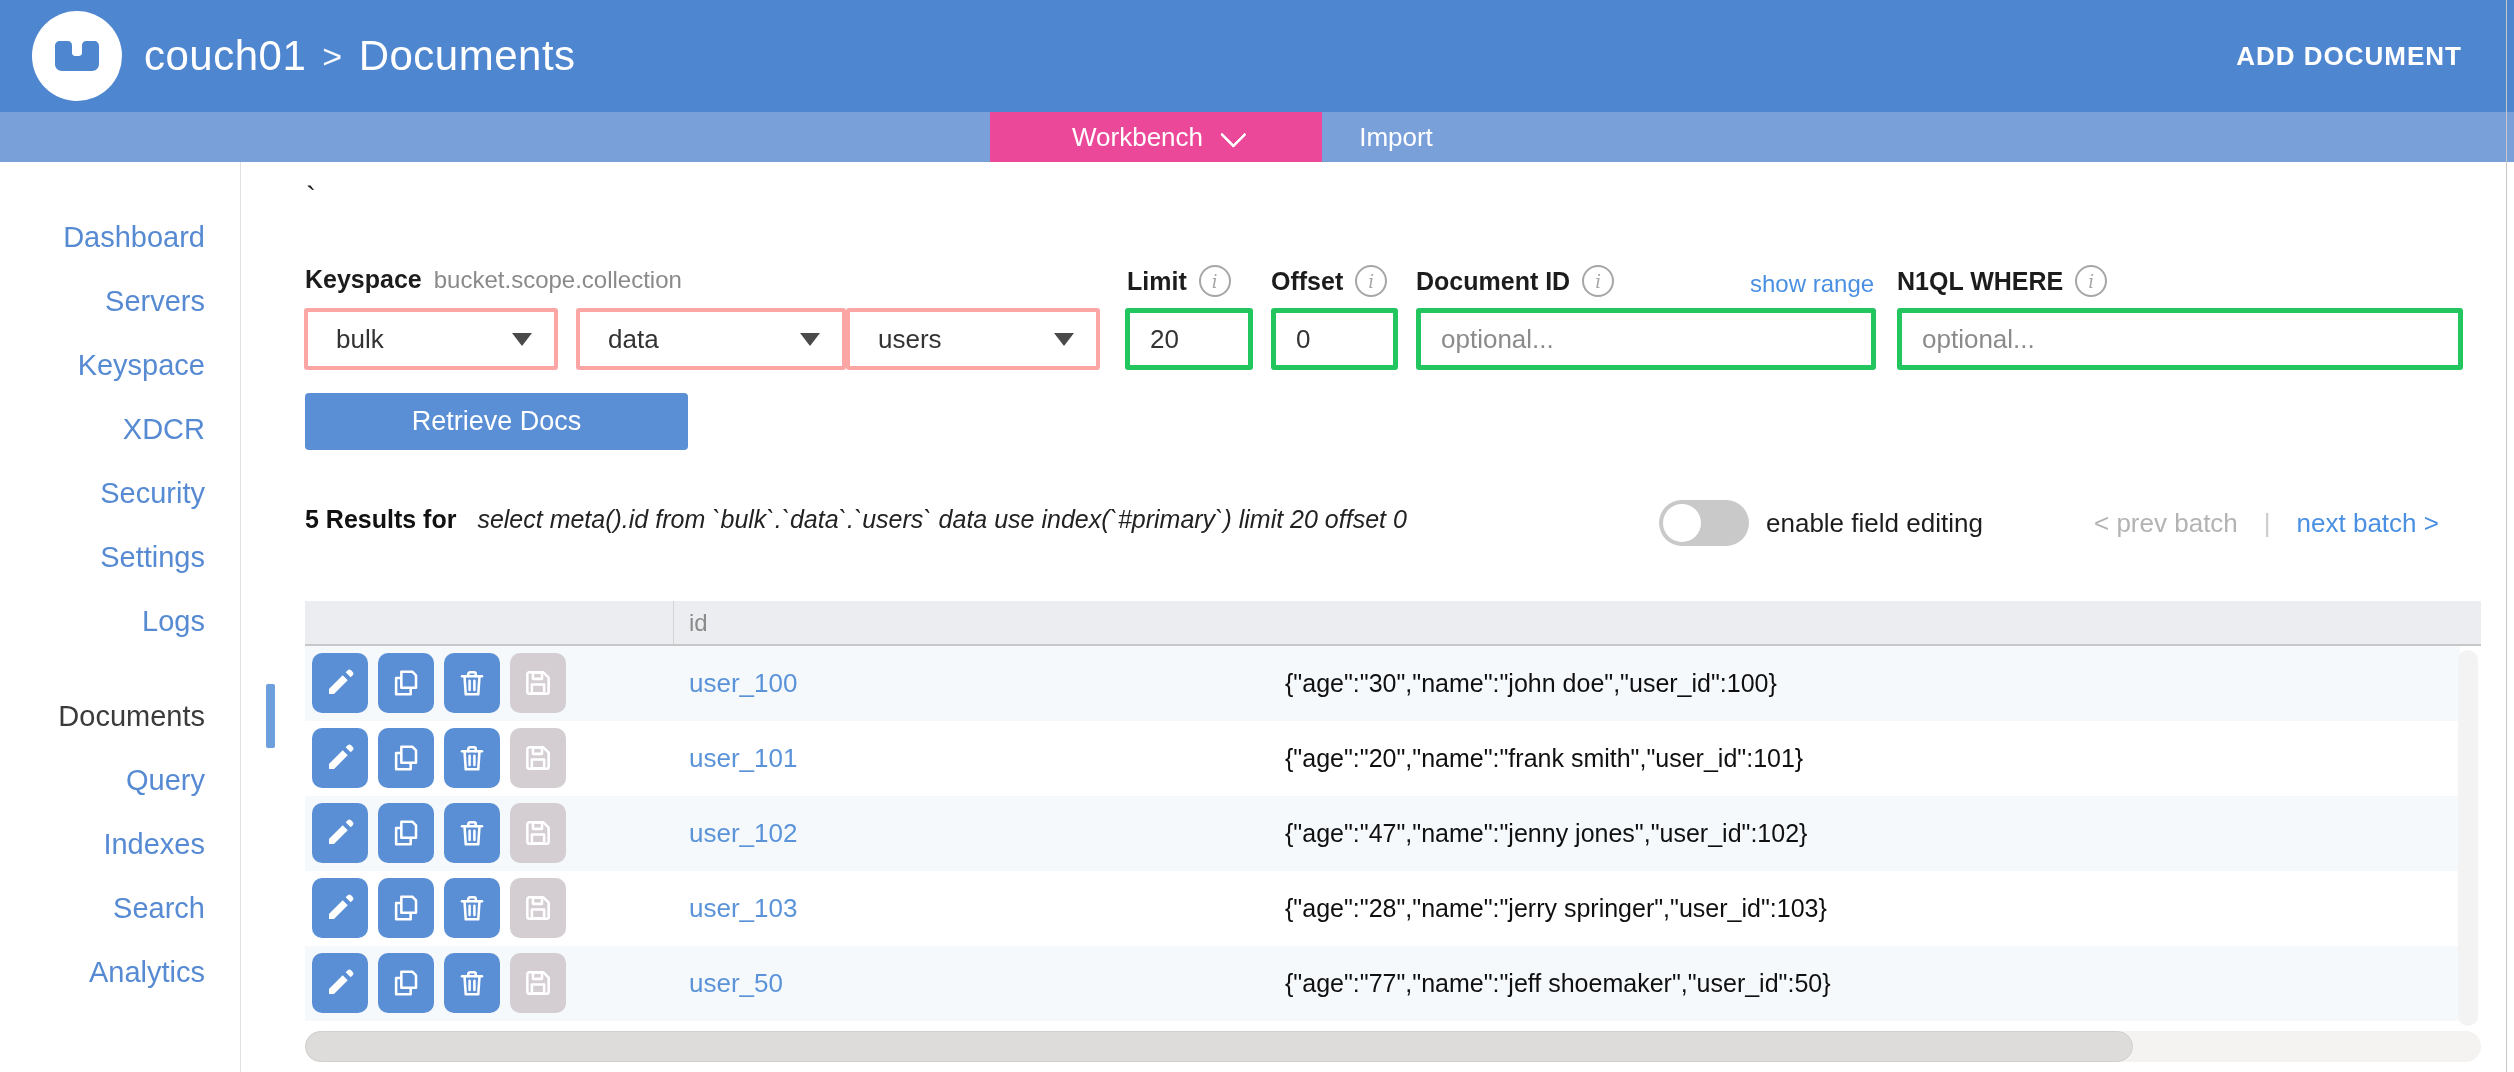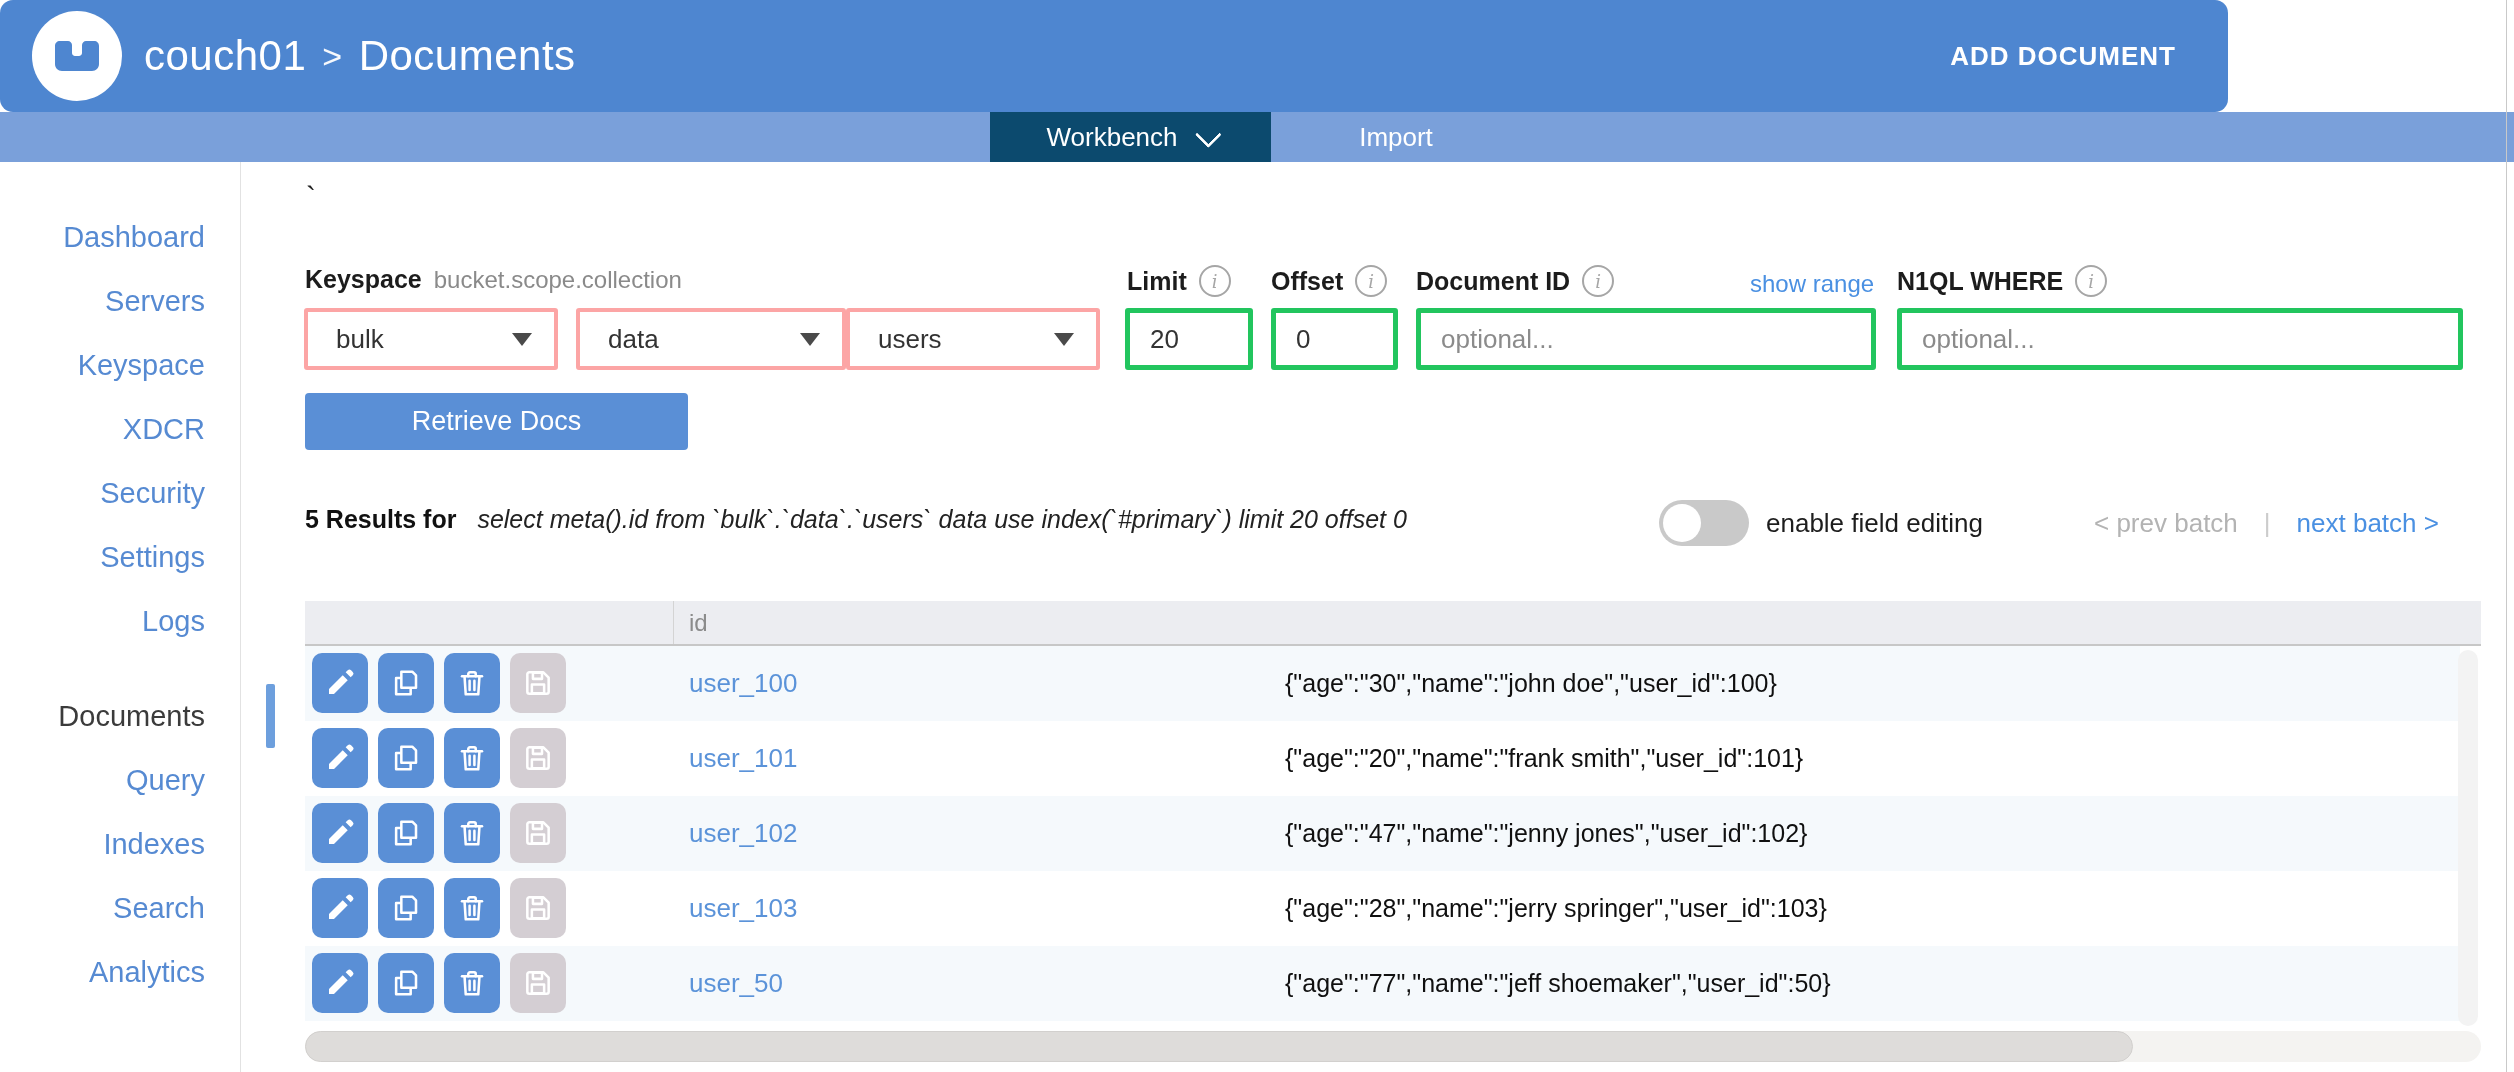--- a/index.html
+++ b/index.html
@@ -2,32 +2,32 @@
 <html><head>
 <meta charset="utf-8">
 <style>
   html,body{margin:0;padding:0;}
   body{
     width:2514px;height:1072px;position:relative;overflow:hidden;
     background:#ffffff;font-family:"Liberation Sans","DejaVu Sans",sans-serif;
     -webkit-font-smoothing:antialiased;
   }
   
-  .app-header{position:absolute;left:0;top:0;width:2228px;height:112px;background:#4e86d0;border-radius:13px;}
+  .app-header{position:absolute;left:0;top:0;width:2514px;height:112px;background:#4e86d0;}
   .logo{position:absolute;left:31px;top:10px;width:92px;height:92px;}
   .app-title{position:absolute;left:144px;top:0;height:112px;display:flex;align-items:center;
     color:#ffffff;font-size:42px;font-weight:400;letter-spacing:.5px;white-space:nowrap;}
   .app-title .sep{margin:0 16px;font-size:34px;opacity:.95;}
   .add-doc{position:absolute;right:52px;top:0;height:112px;display:flex;align-items:center;
     color:#ffffff;font-size:26px;font-weight:700;letter-spacing:1px;cursor:pointer;}
   
   .navbar{position:absolute;left:0;top:112px;width:2514px;height:50px;background:#7aa0da;}
   .nav-tab{position:absolute;top:0;height:50px;display:flex;align-items:center;justify-content:center;
     color:#ffffff;font-size:26px;cursor:pointer;}
-  .tab-workbench{left:990px;width:281px;background:#0c4a6e;gap:18px;}
+  .tab-workbench{left:990px;width:332px;background:#ec4899;gap:18px;}
   .tab-import{left:1290px;width:212px;}
   .chev{width:16px;height:16px;border-right:3px solid #fff;border-bottom:3px solid #fff;
     transform:rotate(45deg) translateY(-4px);border-radius:2px;}
   
   .sidebar{position:absolute;left:0;top:205px;width:240px;}
   .sidebar-divider{position:absolute;left:240px;top:162px;height:910px;width:1px;background:#e2e2e2;}
   .side-item{height:64px;line-height:64px;text-align:right;padding-right:35px;
     font-size:29px;color:#568ad2;cursor:pointer;position:relative;white-space:nowrap;}
   .side-item.gap{margin-top:31px;}
   .side-item.active{color:#3b3b3b;}

